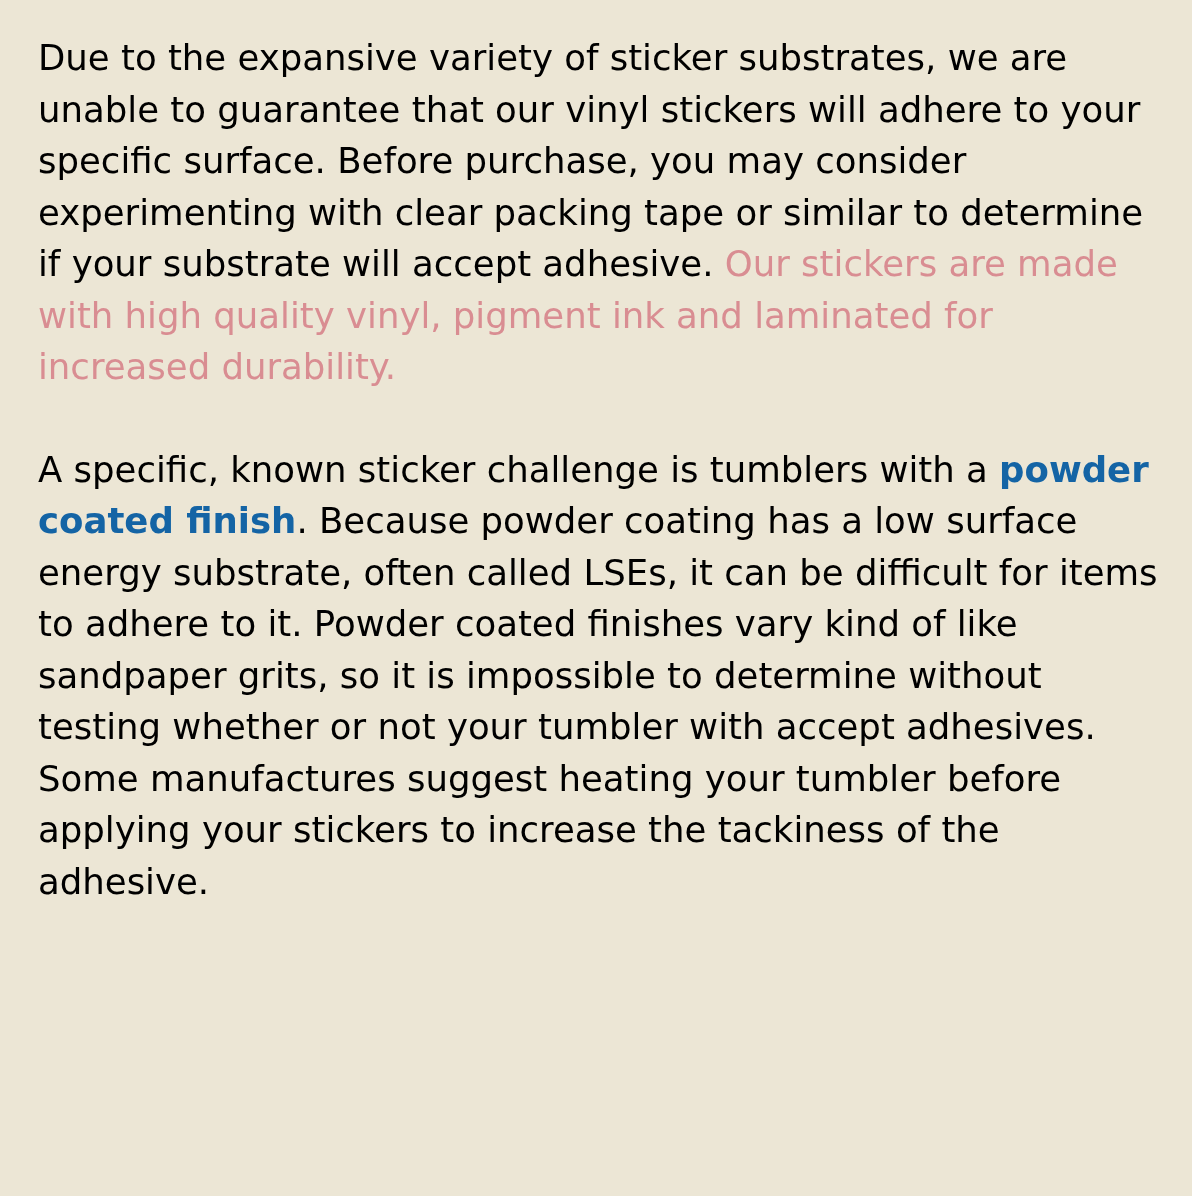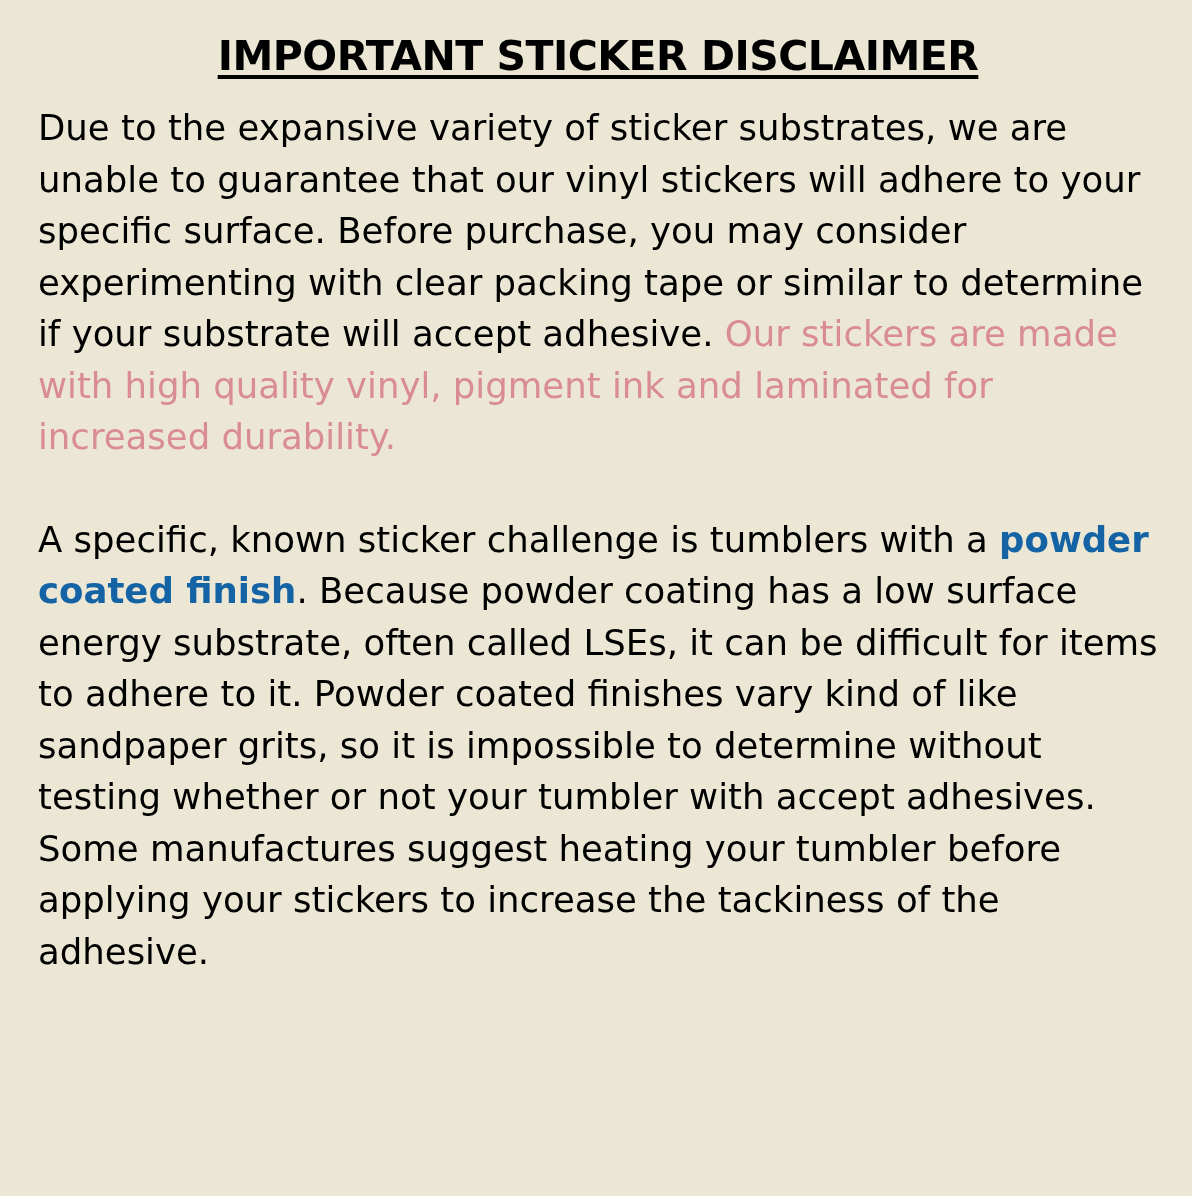--- a/index.html
+++ b/index.html
@@ -51,21 +51,20 @@
   }
   .inline {
     display: inline;
   }
 </style>
 </head>
 <body>
 
 <div class="page">
 
-  <h1 class="title">IMPORTANT STICKER DISCLAIMER</h1>
 
   <p class="para">
     <span class="inline">Due to the expansive variety of sticker substrates, we are unable to guarantee that our vinyl stickers will adhere to your specific surface. Before purchase, you may consider experimenting with clear packing tape or similar to determine if your substrate will accept adhesive. </span><span class="inline accent-pink">Our stickers are made with high quality vinyl, pigment ink and laminated for increased durability.</span>
   </p>
 
   <p class="para">
     <span class="inline">A specific, known sticker challenge is tumblers with a </span><span class="inline accent-blue">powder coated finish</span><span class="inline">.  Because powder coating has a low surface energy substrate, often called LSEs, it can be difficult for items to adhere to it. Powder coated finishes vary kind of like sandpaper grits,  so it is impossible to determine without testing whether or not your tumbler with accept adhesives. Some manufactures suggest heating your tumbler before applying your stickers to increase the tackiness of the adhesive.</span>
   </p>
 
 </div>

